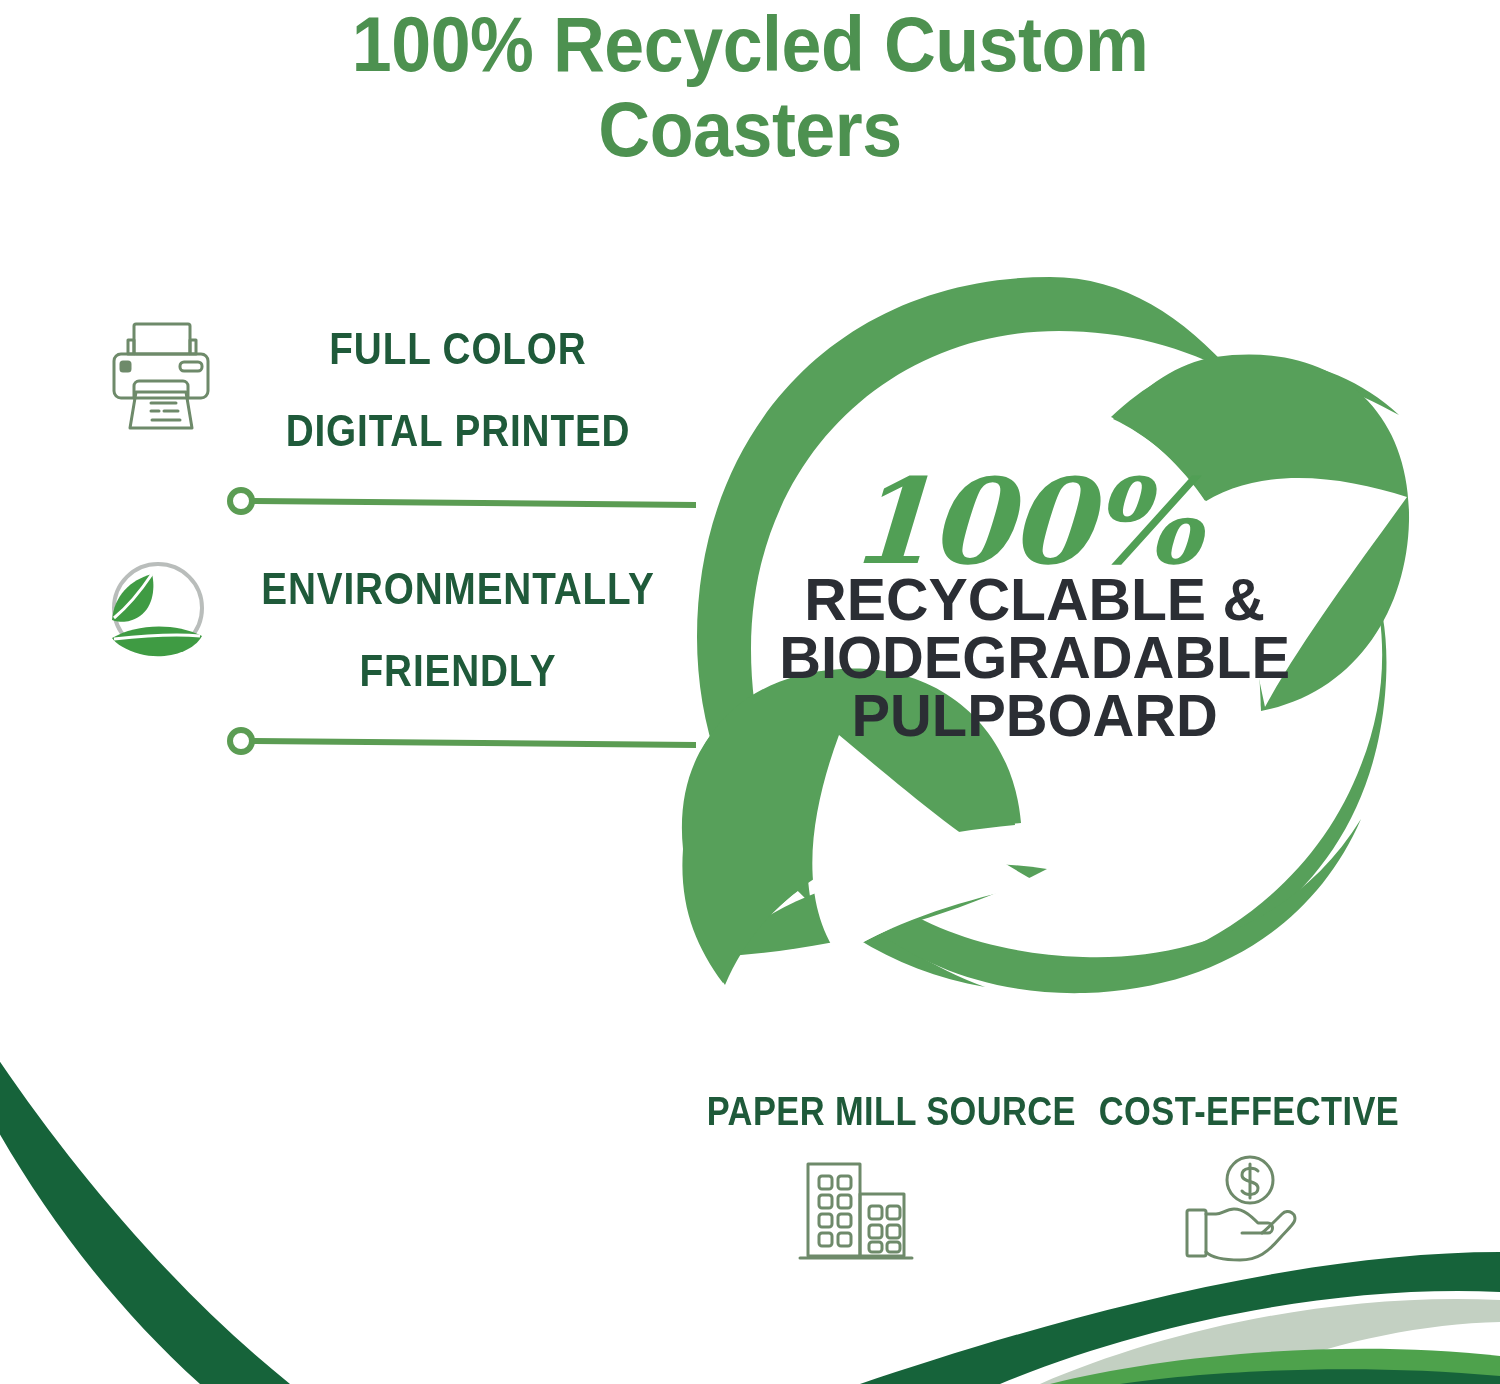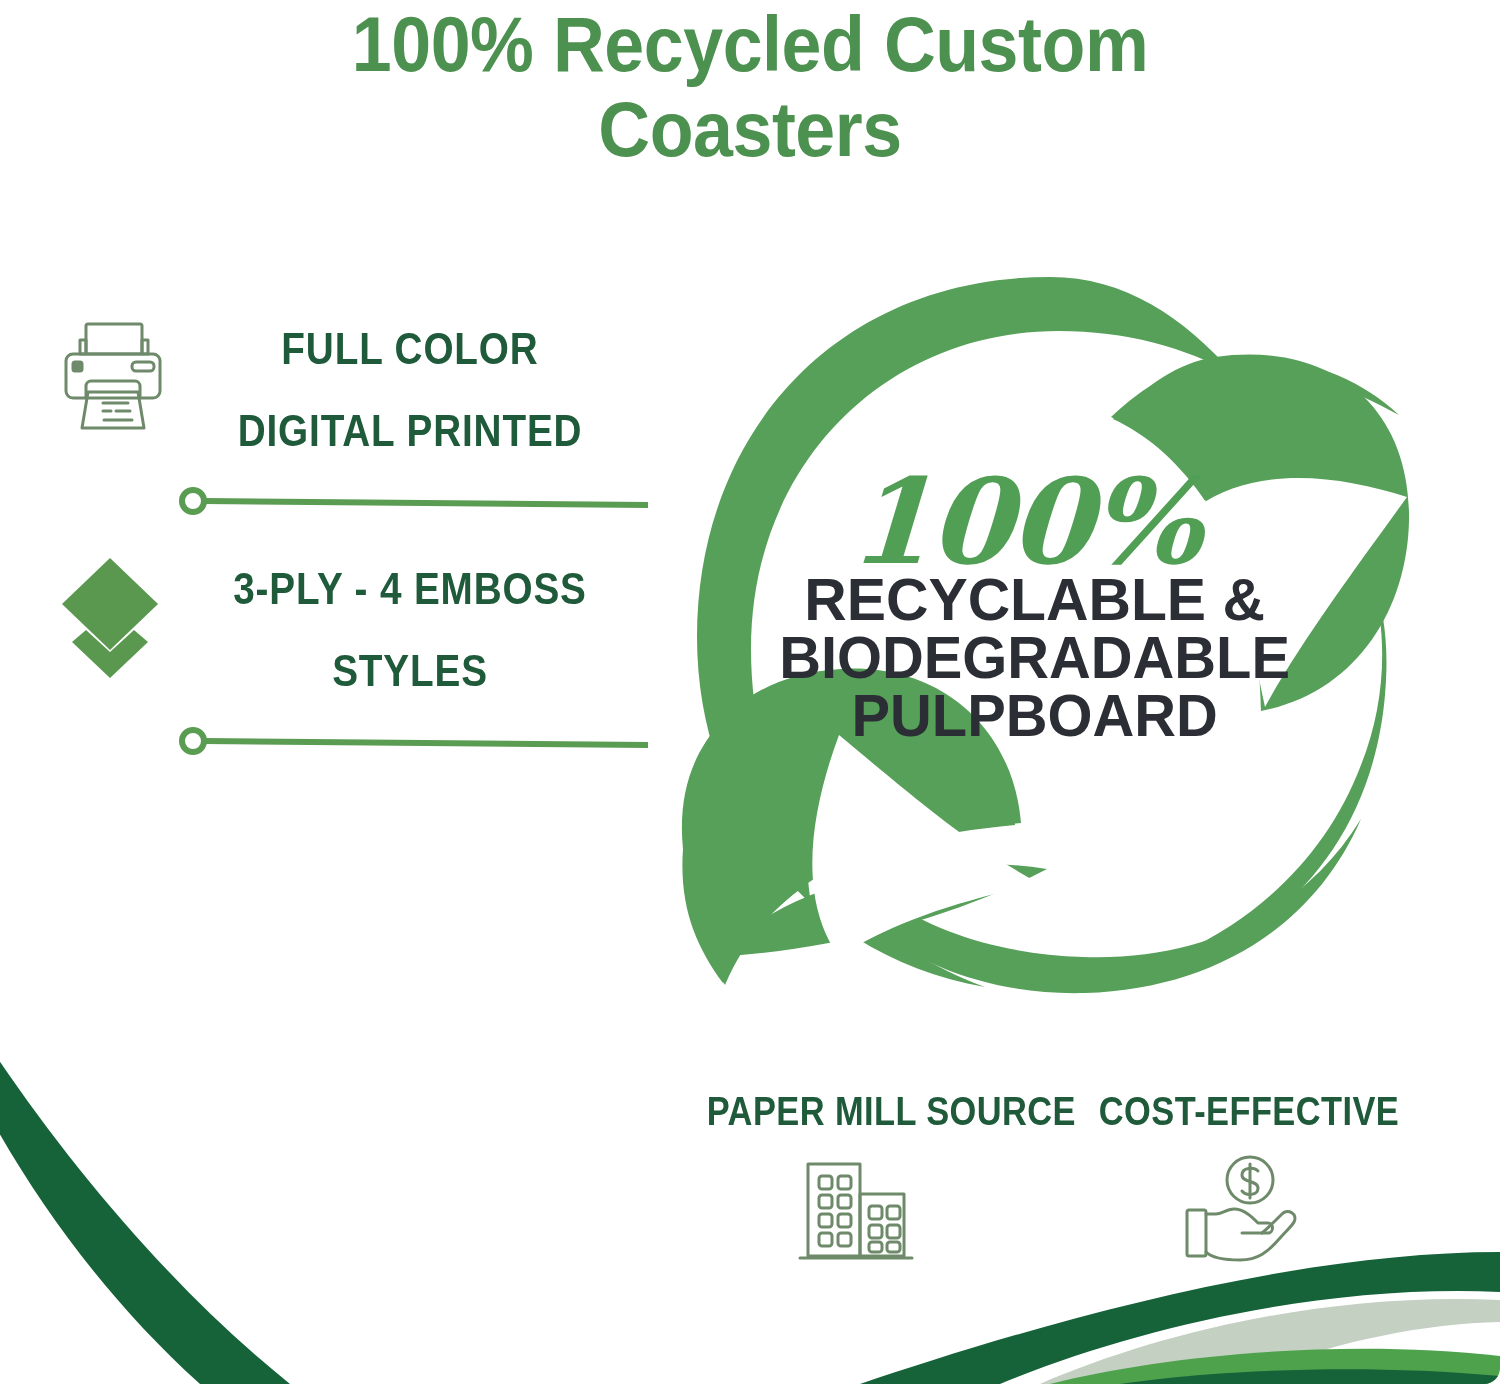--- a/index.html
+++ b/index.html
@@ -3,41 +3,41 @@
 <meta charset="utf-8">
 <style>
   html,body{margin:0;padding:0;}
   body{
     width:1500px;height:1384px;
     background:#ffffff;
     font-family:"Liberation Sans", sans-serif;
     overflow:hidden;
     position:relative;
   }
-  .stage{position:absolute;left:0;top:0;width:1500px;height:1384px;overflow:hidden;border-radius:16px;}
+  .stage{position:absolute;left:0;top:0;width:1500px;height:1384px;overflow:hidden;}
 
   
   .title{
     position:absolute;left:0;top:2px;width:1500px;
     text-align:center;
     color:#4d9150;
     font-family:"Liberation Sans Narrow","Liberation Sans",sans-serif;
     font-weight:700;
     font-size:78px;
     line-height:85px;
     letter-spacing:-0.5px;
     transform:scaleX(0.92);
     transform-origin:50% 0;
   }
   .title .l1{display:block;}
   .title .l2{display:block;}
 
   
   .features{position:absolute;left:0;top:300px;width:680px;}
-  .feature{position:relative;height:240px;}
+  .feature{position:relative;height:240px;margin-left:48px;}
   .feat-icon{
     position:absolute;left:48px;top:10px;width:130px;height:130px;
   }
   .feat-text{
     position:absolute;left:170px;top:8px;width:480px;
     text-align:center;
     color:#1f5a3a;
     font-family:"Liberation Sans Narrow","Liberation Sans",sans-serif;
     font-weight:700;
     font-size:45px;
@@ -136,42 +136,42 @@
         <div>DIGITAL PRINTED</div>
       </div>
       <div class="divider">
         <svg viewBox="0 0 470 30" width="470" height="30">
           <circle cx="15" cy="15" r="11" fill="none" stroke="#5b9c53" stroke-width="6"></circle>
           <path d="M26 15 L470 19" stroke="#5b9c53" stroke-width="6" stroke-linecap="round"></path>
         </svg>
       </div>
     </div>
 
-
     <div class="feature">
       <div class="feat-icon">
         <svg viewBox="0 0 130 130" width="130" height="130">
-          <g fill="#5a9850">
-            <path d="M62 8 L110 54 L62 100 L14 54 Z"></path>
-            <path d="M24 62 L38 50 L62 72 L86 50 L100 62 L62 98 Z"></path>
-            <path d="M24 92 L38 80 L62 102 L86 80 L100 92 L62 128 Z"></path>
-          </g>
+          <circle cx="62" cy="58" r="44" fill="none" stroke="#b9bdbb" stroke-width="4"></circle>
+          <path d="M56 24 C34 30 18 46 16 70 C16 70 30 76 44 66 C58 56 59 36 56 24 Z" fill="#3f9b43"></path>
+          <path d="M56 24 C44 42 30 58 18 68" fill="none" stroke="#ffffff" stroke-width="3"></path>
+          <path d="M16 88 C40 74 78 72 106 86 C96 104 66 110 44 104 C30 100 20 94 16 88 Z" fill="#3f9b43"></path>
+          <path d="M104 86 C80 84 46 86 18 89" fill="none" stroke="#ffffff" stroke-width="3"></path>
         </svg>
       </div>
       <div class="feat-text">
-        <div>3-PLY - 4 EMBOSS</div>
-        <div>STYLES</div>
+        <div>ENVIRONMENTALLY</div>
+        <div>FRIENDLY</div>
       </div>
       <div class="divider">
         <svg viewBox="0 0 470 30" width="470" height="30">
           <circle cx="15" cy="15" r="11" fill="none" stroke="#5b9c53" stroke-width="6"></circle>
           <path d="M26 15 L470 19" stroke="#5b9c53" stroke-width="6" stroke-linecap="round"></path>
         </svg>
       </div>
     </div>
+
 
   </div>
 
   <div class="logo">
     <svg viewBox="0 0 760 800" width="760" height="800">
 
       <path d="M395 32
                C180 32 42 190 42 392
                C42 570 158 712 330 742
                C190 690 96 572 96 404

